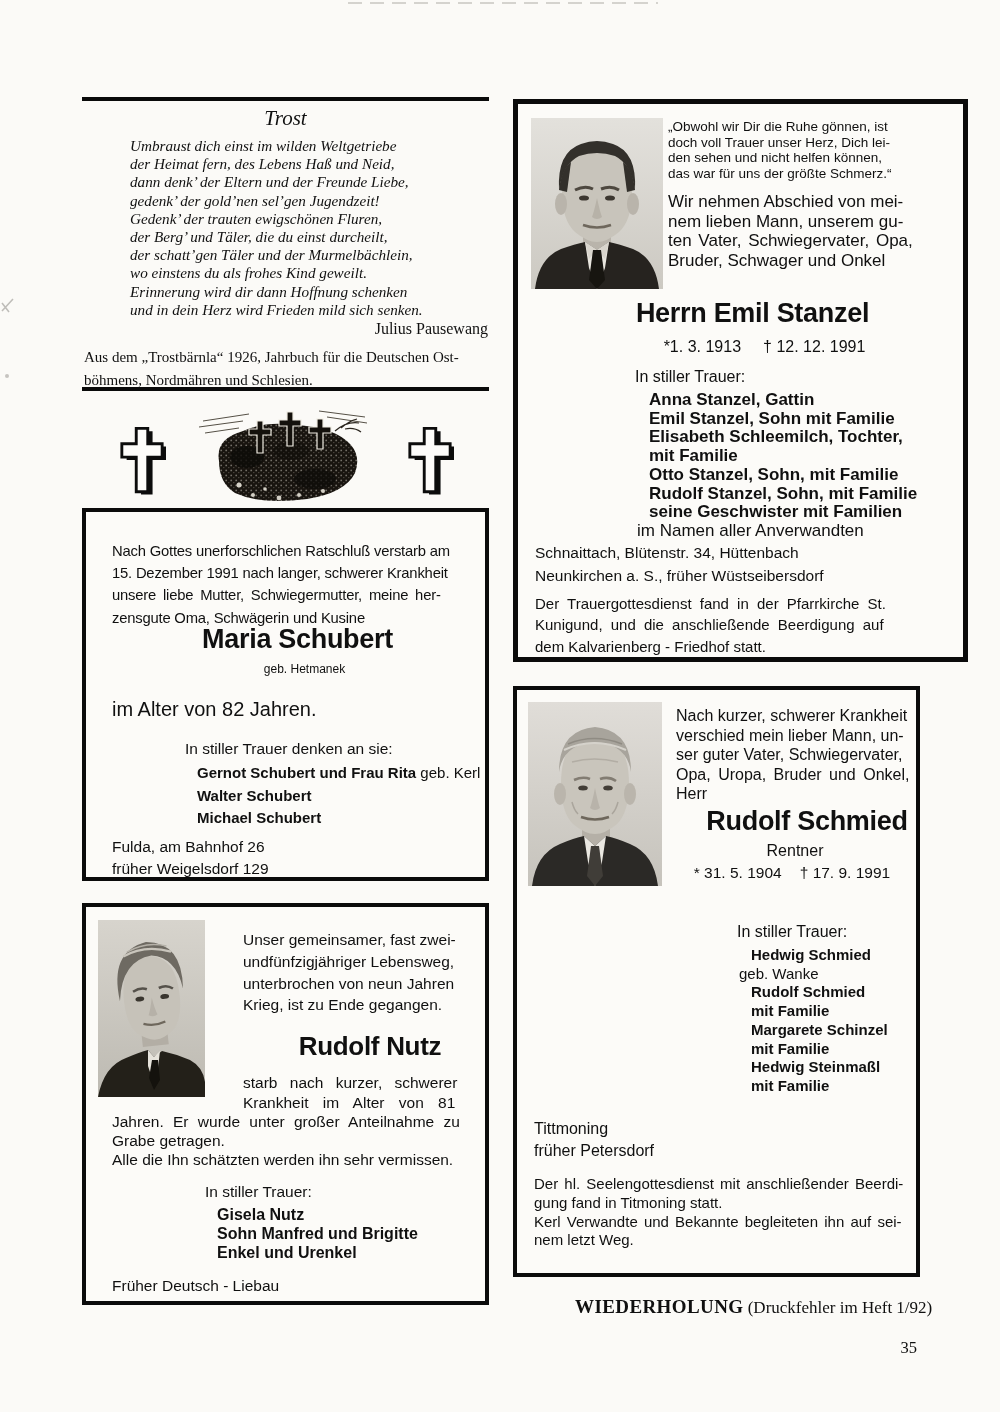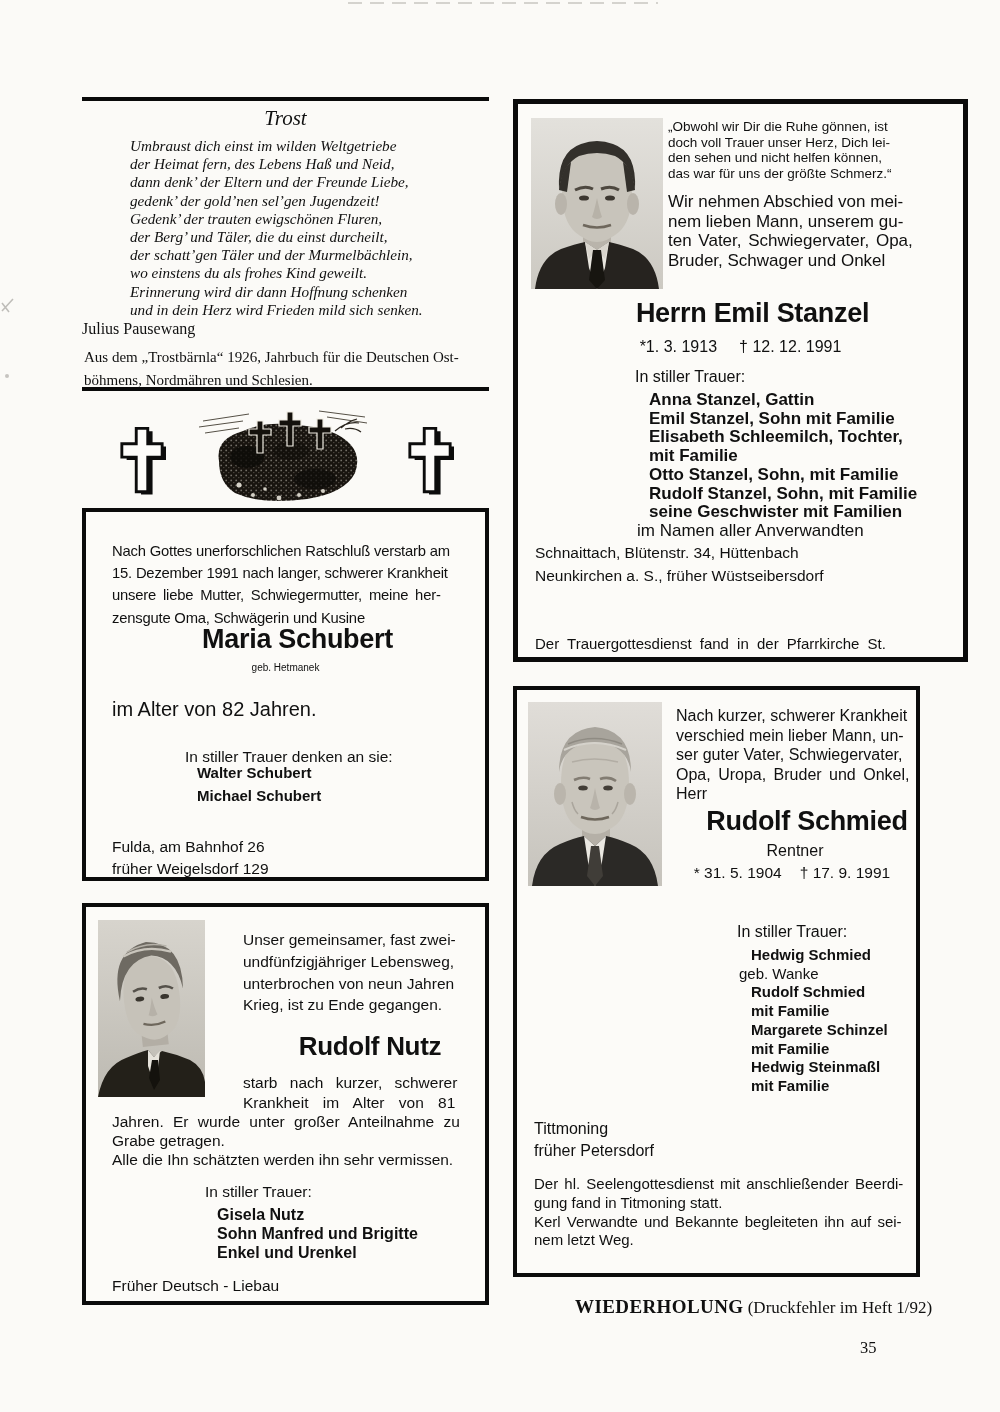--- a/index.html
+++ b/index.html
@@ -7,24 +7,24 @@
   #page{
     position:relative; width:1000px; height:1412px; margin:0 auto;
     background:#fbfaf7; color:#101010; overflow:hidden;
     font-family:"Liberation Sans", sans-serif;
   }
   .abs{position:absolute;}
   .serif{font-family:"Liberation Serif", serif;}
   .it{font-style:italic;}
   .b{font-weight:bold;padding-left:12px;}
   .ctr{text-align:center;}
-  .rt{}
+  .rt{text-align:right;}
   .nw{white-space:nowrap;}
   .line{white-space:nowrap;}
-  .ws2{word-spacing:2px;} .ws3{word-spacing:3px;} .ws4{word-spacing:4px;margin-top:40px;}
+  .ws2{word-spacing:2px;} .ws3{word-spacing:3px;} .ws4{word-spacing:4px;}
   .ws5{word-spacing:5px;} .ws8{word-spacing:8px;} .ws10{word-spacing:10px;}
   .bar{background:#0a0a0a;}
   .box{position:absolute; border:4px solid #0b0b0b; box-sizing:border-box; overflow:hidden; background:#fcfbf8;}
   .box-inner{position:absolute; left:0; top:0; right:0; bottom:0;}
   .faint-line{
     background:repeating-linear-gradient(90deg,#b5b3ad 0 14px, rgba(0,0,0,0) 14px 22px);
     opacity:.55; height:2px;
   }
   .artifact{opacity:.55;}
   svg{display:block;}
@@ -113,24 +113,25 @@
 
   <div class="box" style="left:82px; top:508px; width:407px; height:373px;">
     <div class="box-inner">
       <div class="abs" style="left:26px; top:28px; font-size:14.8px; line-height:22.2px; letter-spacing:-0.2px;">
         <div class="line">Nach Gottes unerforschlichen Ratschluß verstarb am</div>
         <div class="line">15. Dezember 1991 nach langer, schwerer Krankheit</div>
         <div class="line ws3">unsere liebe Mutter, Schwiegermutter, meine her-</div>
         <div class="line">zensgute Oma, Schwägerin und Kusine</div>
       </div>
       <div class="abs b ctr" style="left:0; top:112px; width:100%; font-size:27px; letter-spacing:-0.3px;">Maria Schubert</div>
-      <div class="abs ctr" style="left:0; top:150px; width:100%; font-size:10px;">geb. Hetmanek</div>
+      <div class="abs ctr" style="left:0; top:150px; width:100%; font-size:12px;padding-left:19px;">geb. Hetmanek</div>
       <div class="abs nw" style="left:26px; top:186px; font-size:20px;">im Alter von 82 Jahren.</div>
-      <div class="abs nw" style="left:99px; top:228px; font-size:15.5px;margin-top:8px;">In stiller Trauer denken an sie:</div>
+      <div class="abs nw" style="left:99px; top:228px; font-size:15.5px;">In stiller Trauer denken an sie:</div>
       <div class="abs" style="left:99px; top:250px; font-size:15px; line-height:22.5px;">
+        <div class="line"><span class="b">Gernot Schubert und Frau Rita</span><span> geb. Kerl</span></div>
         <div class="line b">Walter Schubert</div>
         <div class="line b">Michael Schubert</div>
       </div>
       <div class="abs" style="left:26px; top:324px; font-size:15.5px; line-height:22px;">
         <div class="line">Fulda, am Bahnhof 26</div>
         <div class="line">früher Weigelsdorf 129</div>
       </div>
     </div>
   </div>
 
@@ -232,21 +233,21 @@
 
       <div class="abs" style="left:150px; top:88px; font-size:17px; line-height:19.6px;">
         <div class="line">Wir nehmen Abschied von mei-</div>
         <div class="line">nem lieben Mann, unserem gu-</div>
         <div class="line ws2">ten Vater, Schwiegervater, Opa,</div>
         <div class="line">Bruder, Schwager und Onkel</div>
       </div>
 
       <div class="abs b ctr" style="left:0; top:194px; width:100%; font-size:27px; letter-spacing:-0.3px;">Herrn Emil Stanzel</div>
 
-      <div class="abs ctr nw" style="left:0; top:234px; width:100%; font-size:16px;">
+      <div class="abs ctr nw" style="left:0; top:234px; width:100%; font-size:16px;padding-left:24px;">
         <span>*1. 3. 1913</span><span style="display:inline-block; width:22px;"></span><span>† 12. 12. 1991</span>
       </div>
 
       <div class="abs nw" style="left:117px; top:264px; font-size:16px;">In stiller Trauer:</div>
 
       <div class="abs" style="left:119px; top:287px; font-size:17px; line-height:18.7px;">
         <div class="line b">Anna Stanzel, Gattin</div>
         <div class="line b">Emil Stanzel, Sohn mit Familie</div>
         <div class="line b">Elisabeth Schleemilch, Tochter,</div>
         <div class="line b">mit Familie</div>

